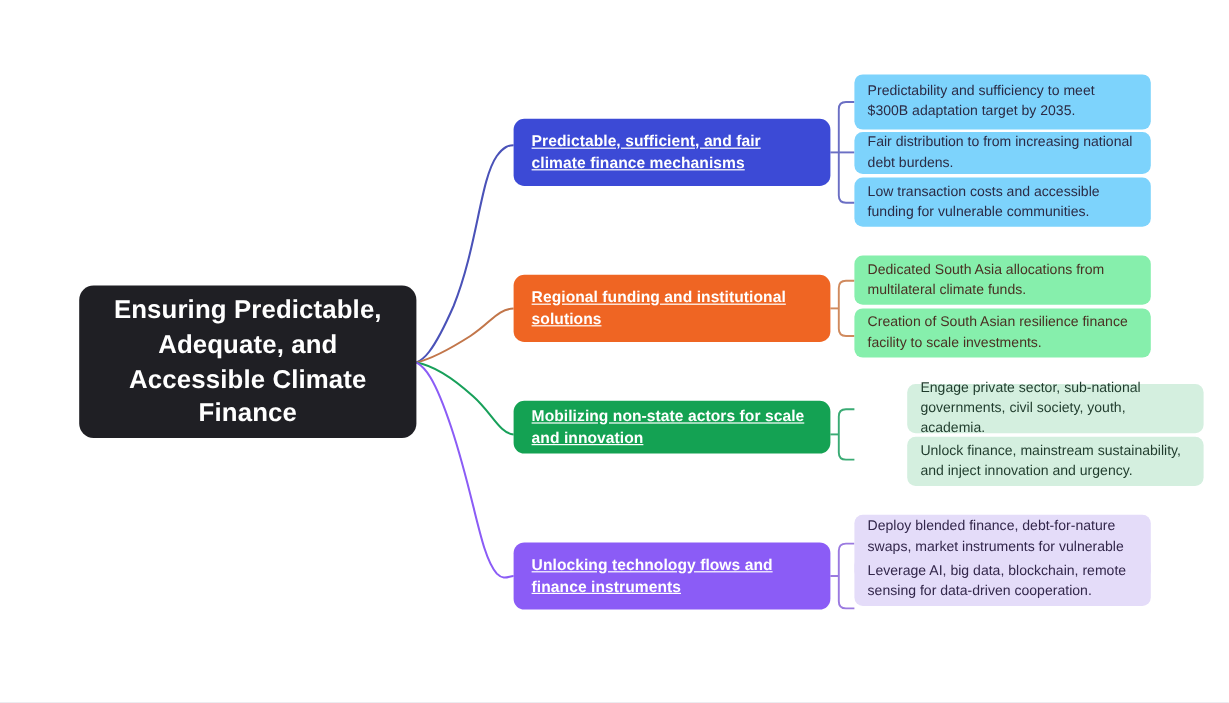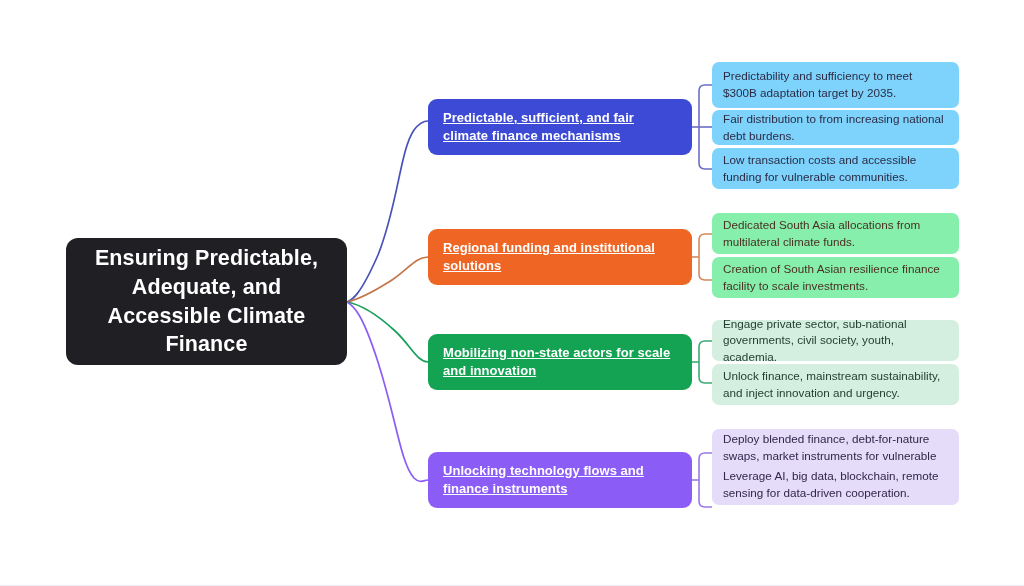--- a/index.html
+++ b/index.html
@@ -71,21 +71,21 @@
     color: #ffffff;
     font-size: 13px;
     font-weight: bold;
     line-height: 1.42;
     letter-spacing: 0.05px;
     text-decoration: underline;
   }
 
   #branch-0 { top: 99px;  height: 56px; background: #3c4ad6; }
   #branch-1 { top: 229px; height: 56px; background: #ef6523; }
-  #branch-2 { top: 334px; height: 56px; background: #14a253; }
+  #branch-2 { top: 334px; height: 44px; background: #14a253; }
   #branch-3 { top: 452px; height: 56px; background: #8b5cf6; }
 
   
   .leaf-card {
     position: absolute;
     left: 712px;
     width: 247px;
     border-radius: 7px;
     box-sizing: border-box;
     padding: 8px 11px;
@@ -95,21 +95,21 @@
   }
   .leaf-card .leaf-text {
     font-size: 11.7px;
     line-height: 1.42;
     letter-spacing: 0.01px;
   }
   .leaf-blue   { background: #7dd3fc; }
   .leaf-blue   .leaf-text { color: #2b2b45; }
   .leaf-orange { background: #86efac; }
   .leaf-orange .leaf-text { color: #4a3023; }
-  .leaf-green  { background: #d4efdf; }
+  .leaf-green  { background: #d4efdf; margin-left: 44px; }
   .leaf-green  .leaf-text { color: #1f3b2c; }
   .leaf-purple { background: #e4dcf9; }
   .leaf-purple .leaf-text { color: #32264a; }
 </style>
 </head>
 <body>
 
 <div id="canvas">
 
   <svg id="connectors" viewBox="0 0 1024 586" xmlns="http://www.w3.org/2000/svg">

